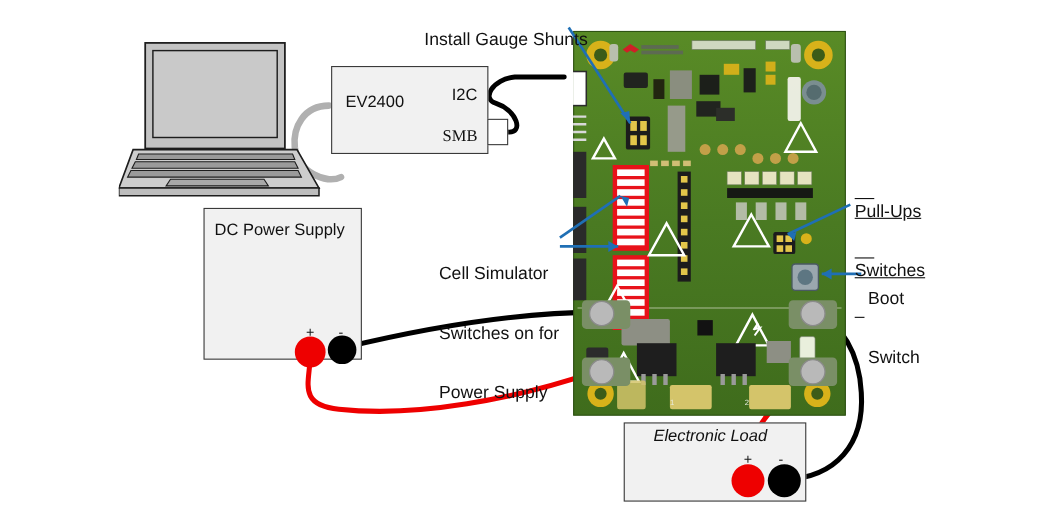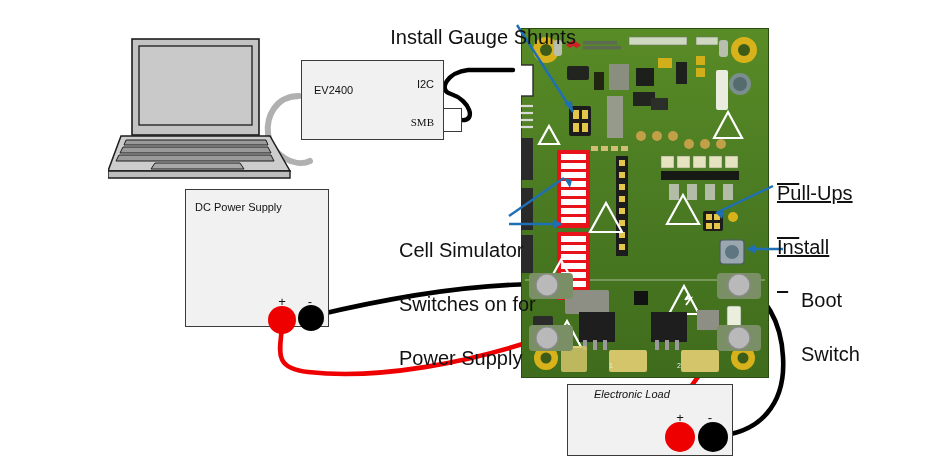--- a/index.html
+++ b/index.html
@@ -1,23 +1,23 @@
 <!DOCTYPE html>
 <html><head>
 <meta charset="utf-8">
 <style>
   html,body{margin:0;padding:0;background:#ffffff;}
   body{width:946px;height:459px;position:relative;overflow:hidden;
        font-family:"Liberation Sans",sans-serif;color:#111;}
   #stage{position:absolute;left:0;top:0;width:946px;height:459px;}
-  .lbl{position:absolute;font-size:20px;line-height:18px;color:#111;white-space:pre;}
+  .lbl{position:absolute;font-size:16px;line-height:18px;color:#111;white-space:pre;}
   .lbl.c{text-align:left;}
   svg.layer{position:absolute;left:0;top:0;width:946px;height:459px;overflow:visible;}
   .box{position:absolute;background:#f1f1f1;border:1.6px solid #3a3a3a;box-sizing:border-box;}
-  .boxtitle{position:absolute;font-size:11px;color:#111;white-space:pre;}
+  .boxtitle{position:absolute;font-size:15px;color:#111;white-space:pre;}
   .term{position:absolute;border-radius:50%;}
   .term.red{background:#ee0000;}
   .term.blk{background:#000000;}
   .sign{position:absolute;font-size:13px;color:#111;text-align:center;}
   
   #laptop{position:absolute;}
   
   #board{position:absolute;left:521px;top:28px;width:248px;height:350px;}
 </style>
 </head>
@@ -305,21 +305,21 @@
   </div>
 
   <div class="lbl c" style="left:399px;top:205px;width:118px;">
     <div>Cell Simulator</div>
     <div>Switches on for</div>
     <div>Power Supply</div>
   </div>
 
   <div class="lbl" style="left:777px;top:148px;text-decoration:underline;">
     <div>Pull-Ups</div>
-    <div>Install</div>
+    <div>Switches</div>
   </div>
 
-  <div class="lbl" style="left:789px;top:255px;margin-left:12px;">
+  <div class="lbl" style="left:789px;top:227px;">
     <div>Boot</div>
     <div>Switch</div>
   </div>
 
 </div>
 
 </body></html>

